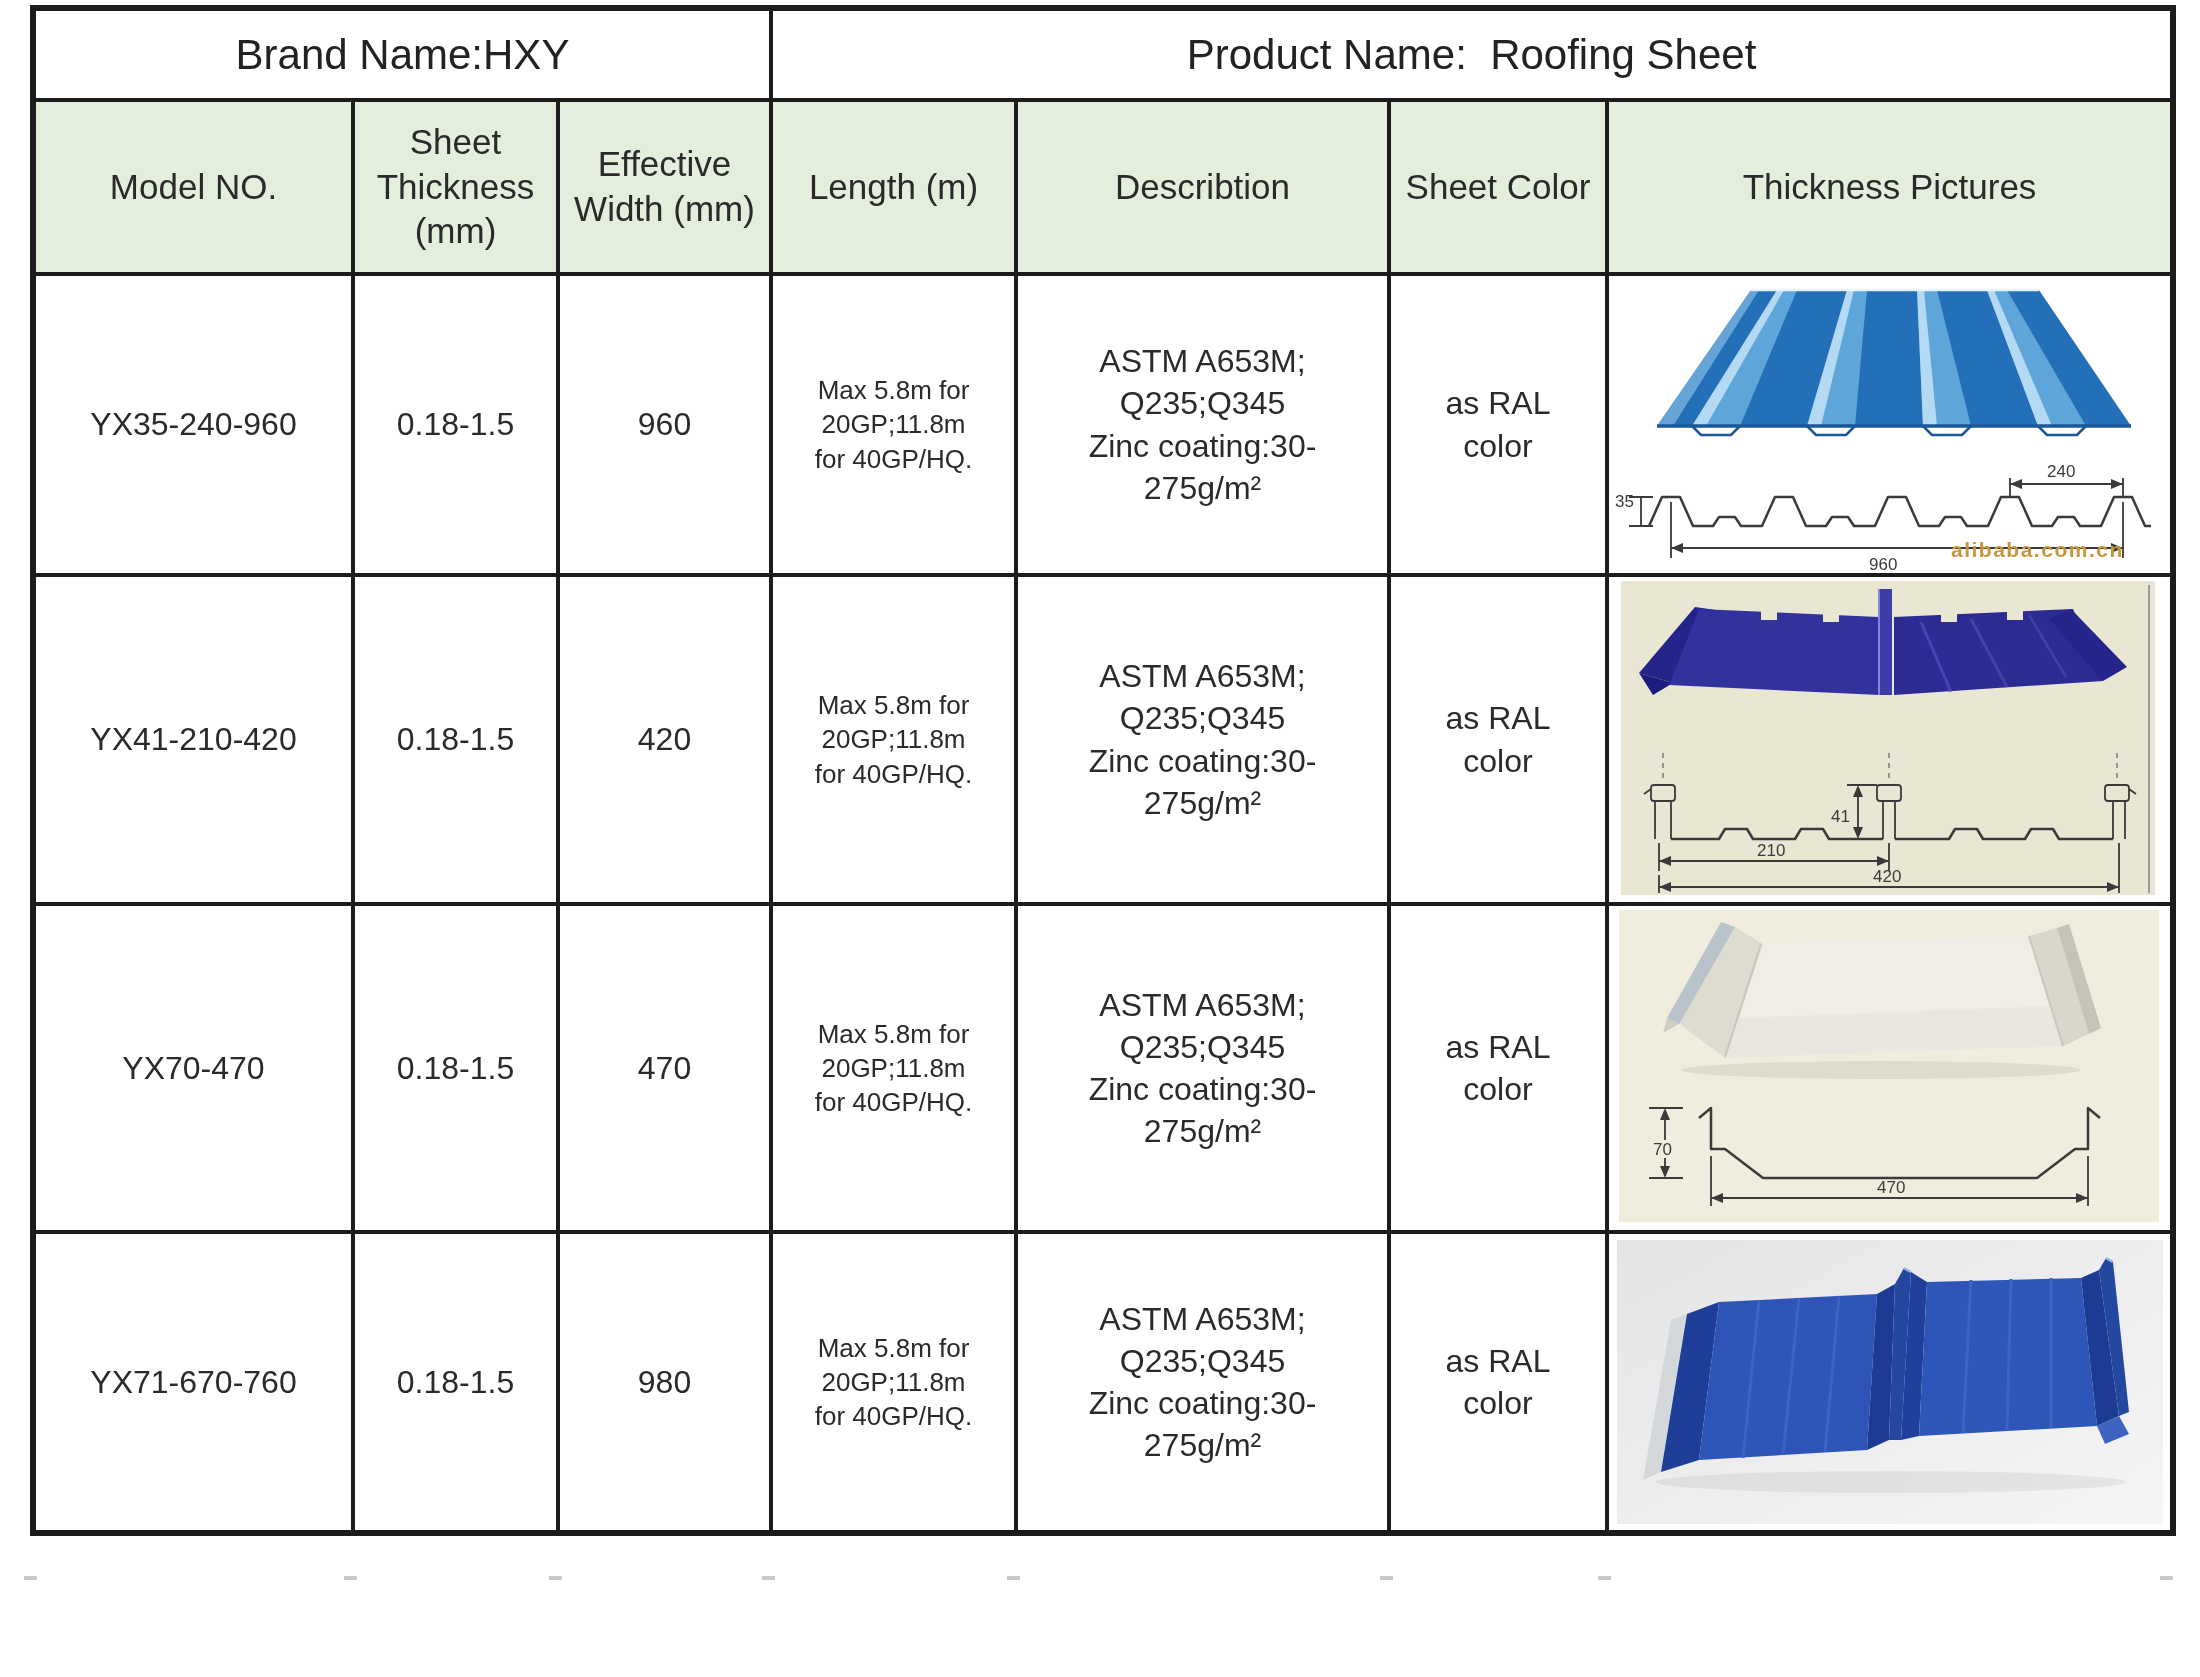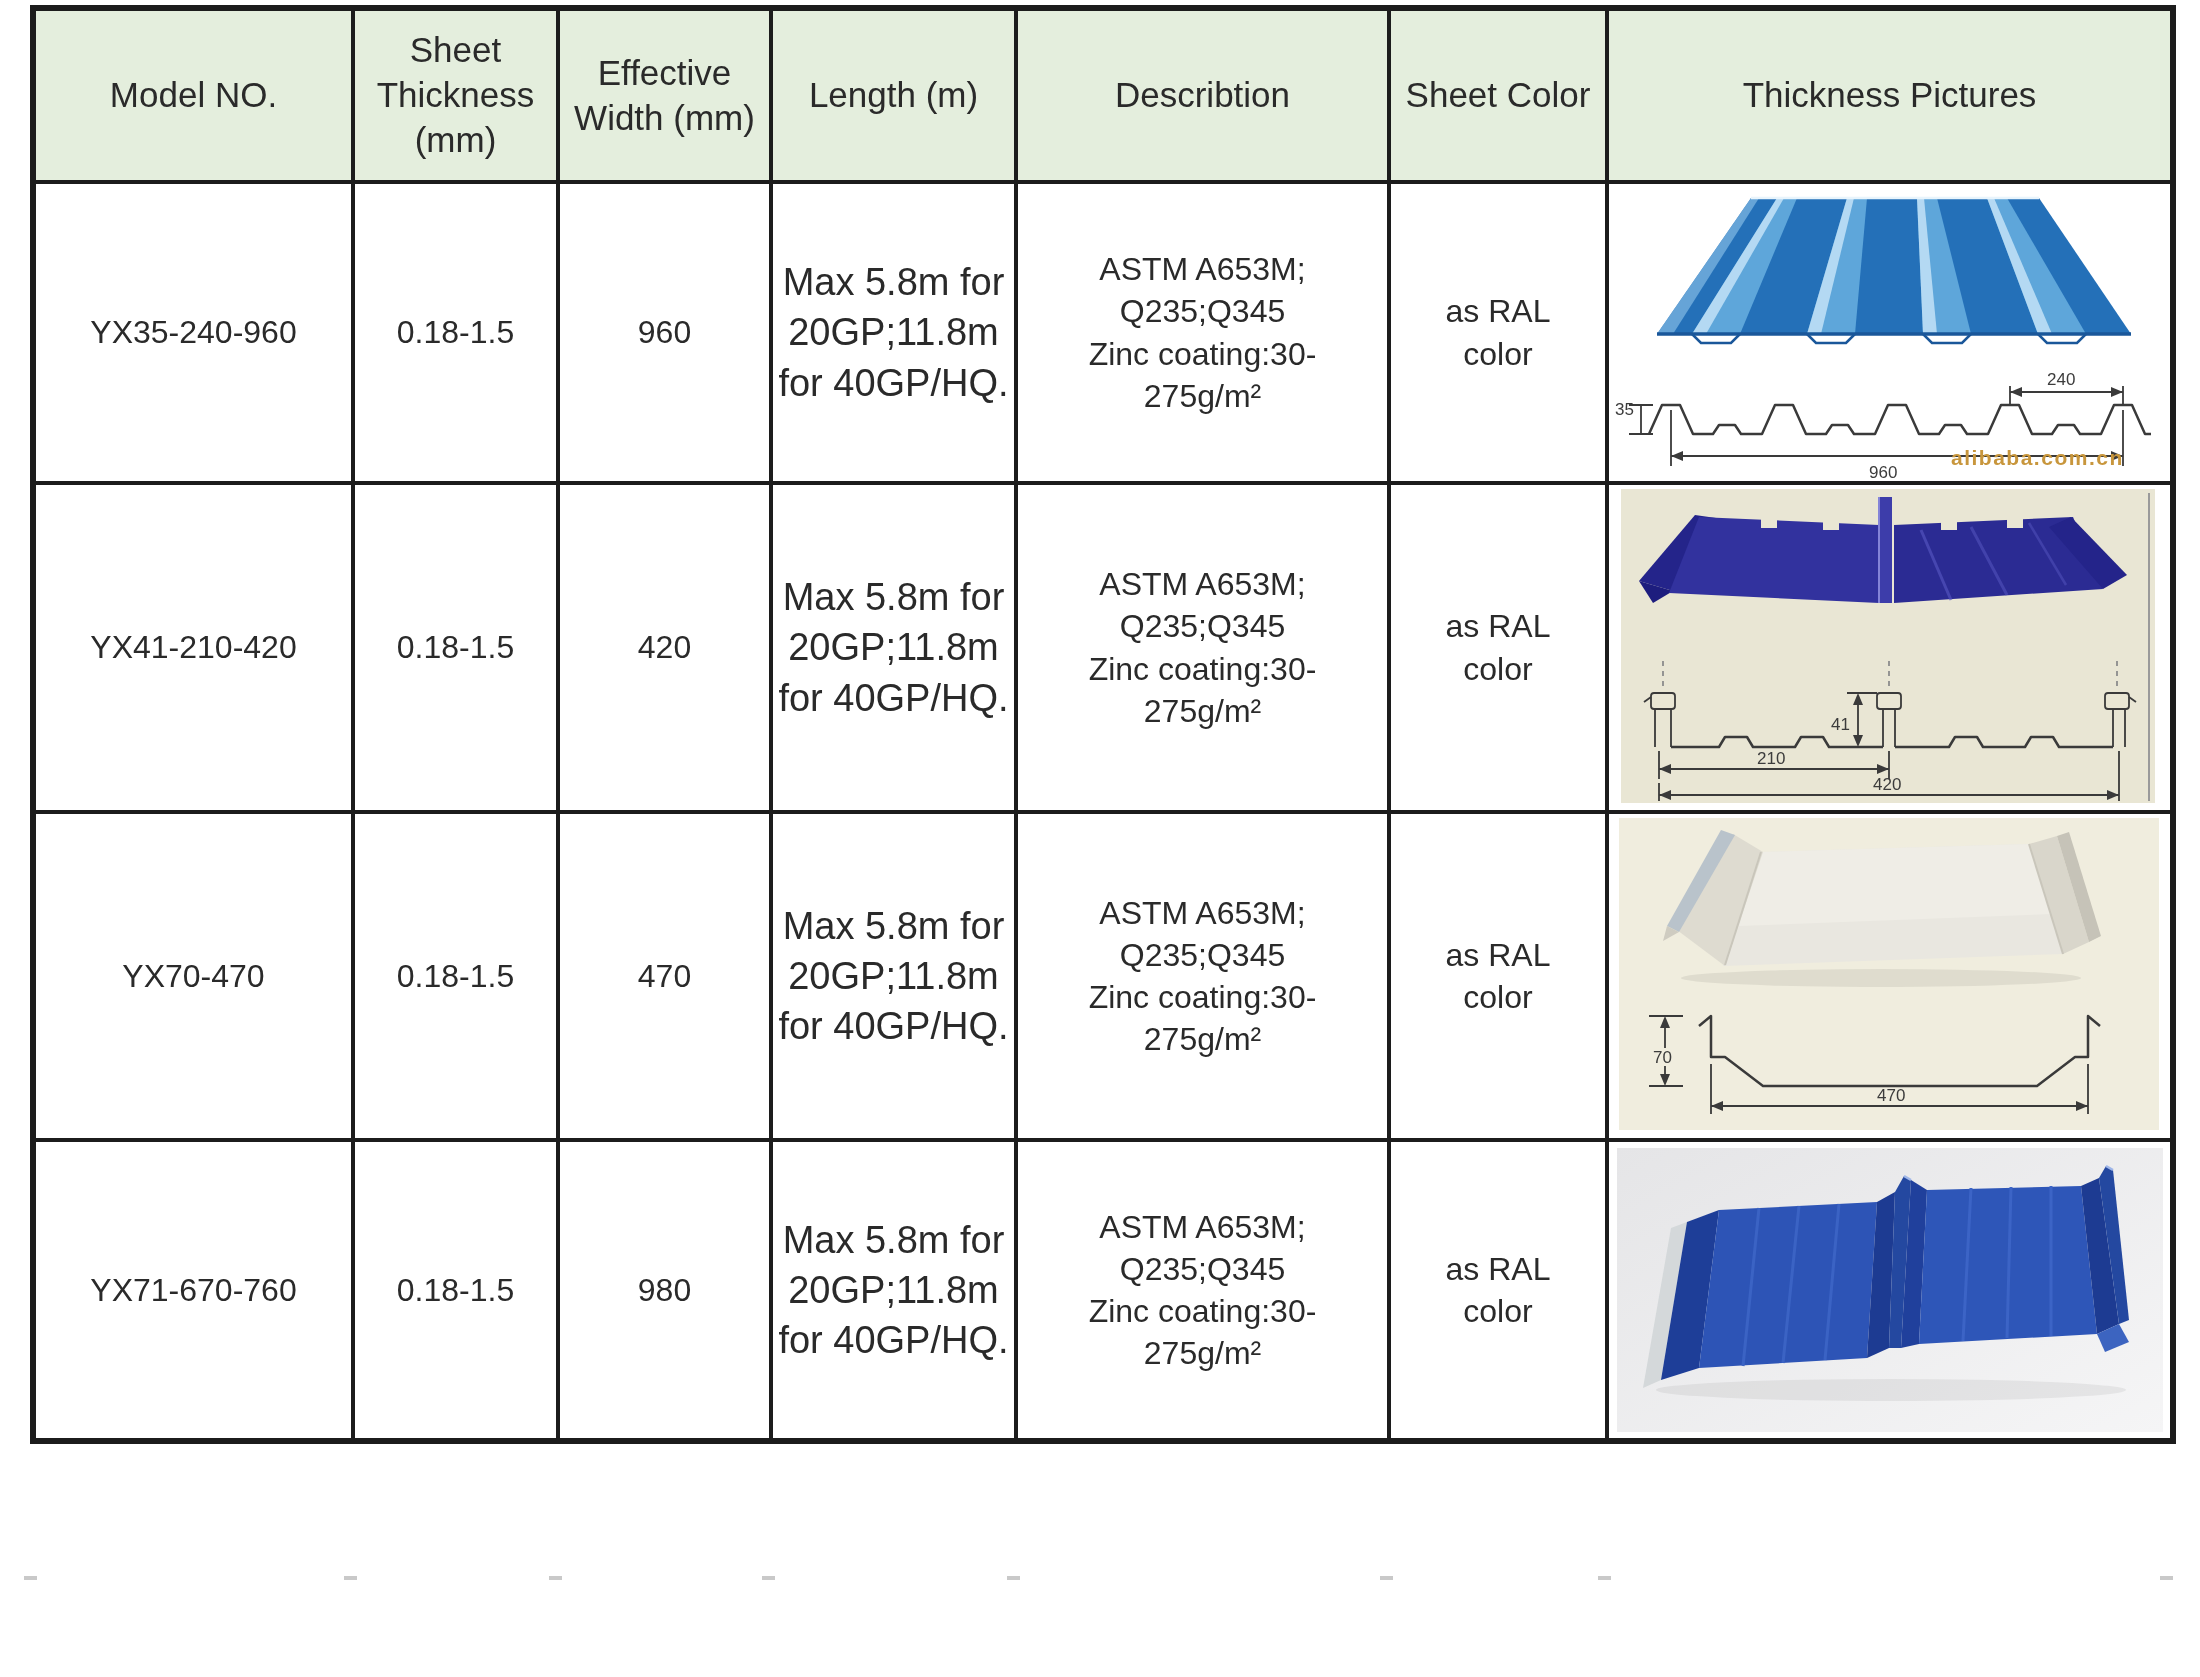--- a/index.html
+++ b/index.html
@@ -15,21 +15,21 @@
     border:6px solid #1c1c1c;
   }
   .spec-table td, .spec-table th {
     border:4px solid #1c1c1c;
     text-align:center; vertical-align:middle;
     padding:0; font-weight:normal;
   }
   .title-cell { font-size:42px; font-weight:bold; white-space:pre; background:#ffffff; color:#222; }
   .band { background:#e4eedd; font-size:35px; line-height:1.28; white-space:pre-line; color:#2a2a2a; }
   .cell { background:#ffffff; font-size:32px; line-height:1.32; white-space:pre-line; color:#2a2a2a; }
-  .cell-sm { font-size:38px; }
+  .cell-sm { font-size:26px; }
   .pic-cell { background:#ffffff; padding:0; }
   .pic-cell svg { display:block; margin:0 auto; }
 
   tr.r-brand { height:92px; }
   tr.r-head  { height:174px; }
   tr.r1 { height:301px; }
   tr.r2 { height:329px; }
   tr.r3 { height:328px; }
   tr.r4 { height:298px; }
 
@@ -51,20 +51,24 @@
     <col style="width:320px">
       <col style="width:205px">
       <col style="width:213px">
     <col style="width:245px">
       <col style="width:373px">
       <col style="width:218px">
     <col style="width:566px">
   </colgroup>
 
   <tbody>
+      <tr class="r-brand">
+    <td class="title-cell" colspan="3">Brand Name:HXY</td>
+    <td class="title-cell" colspan="4">Product Name:  Roofing Sheet</td>
+  </tr>
 
   <tr class="r-head">
     <th class="band">Model NO.</th>
     <th class="band">Sheet
 Thickness
 (mm)</th>
     <th class="band">Effective
 Width (mm)</th>
     <th class="band">Length (m)</th>
     <th class="band">Describtion</th>

